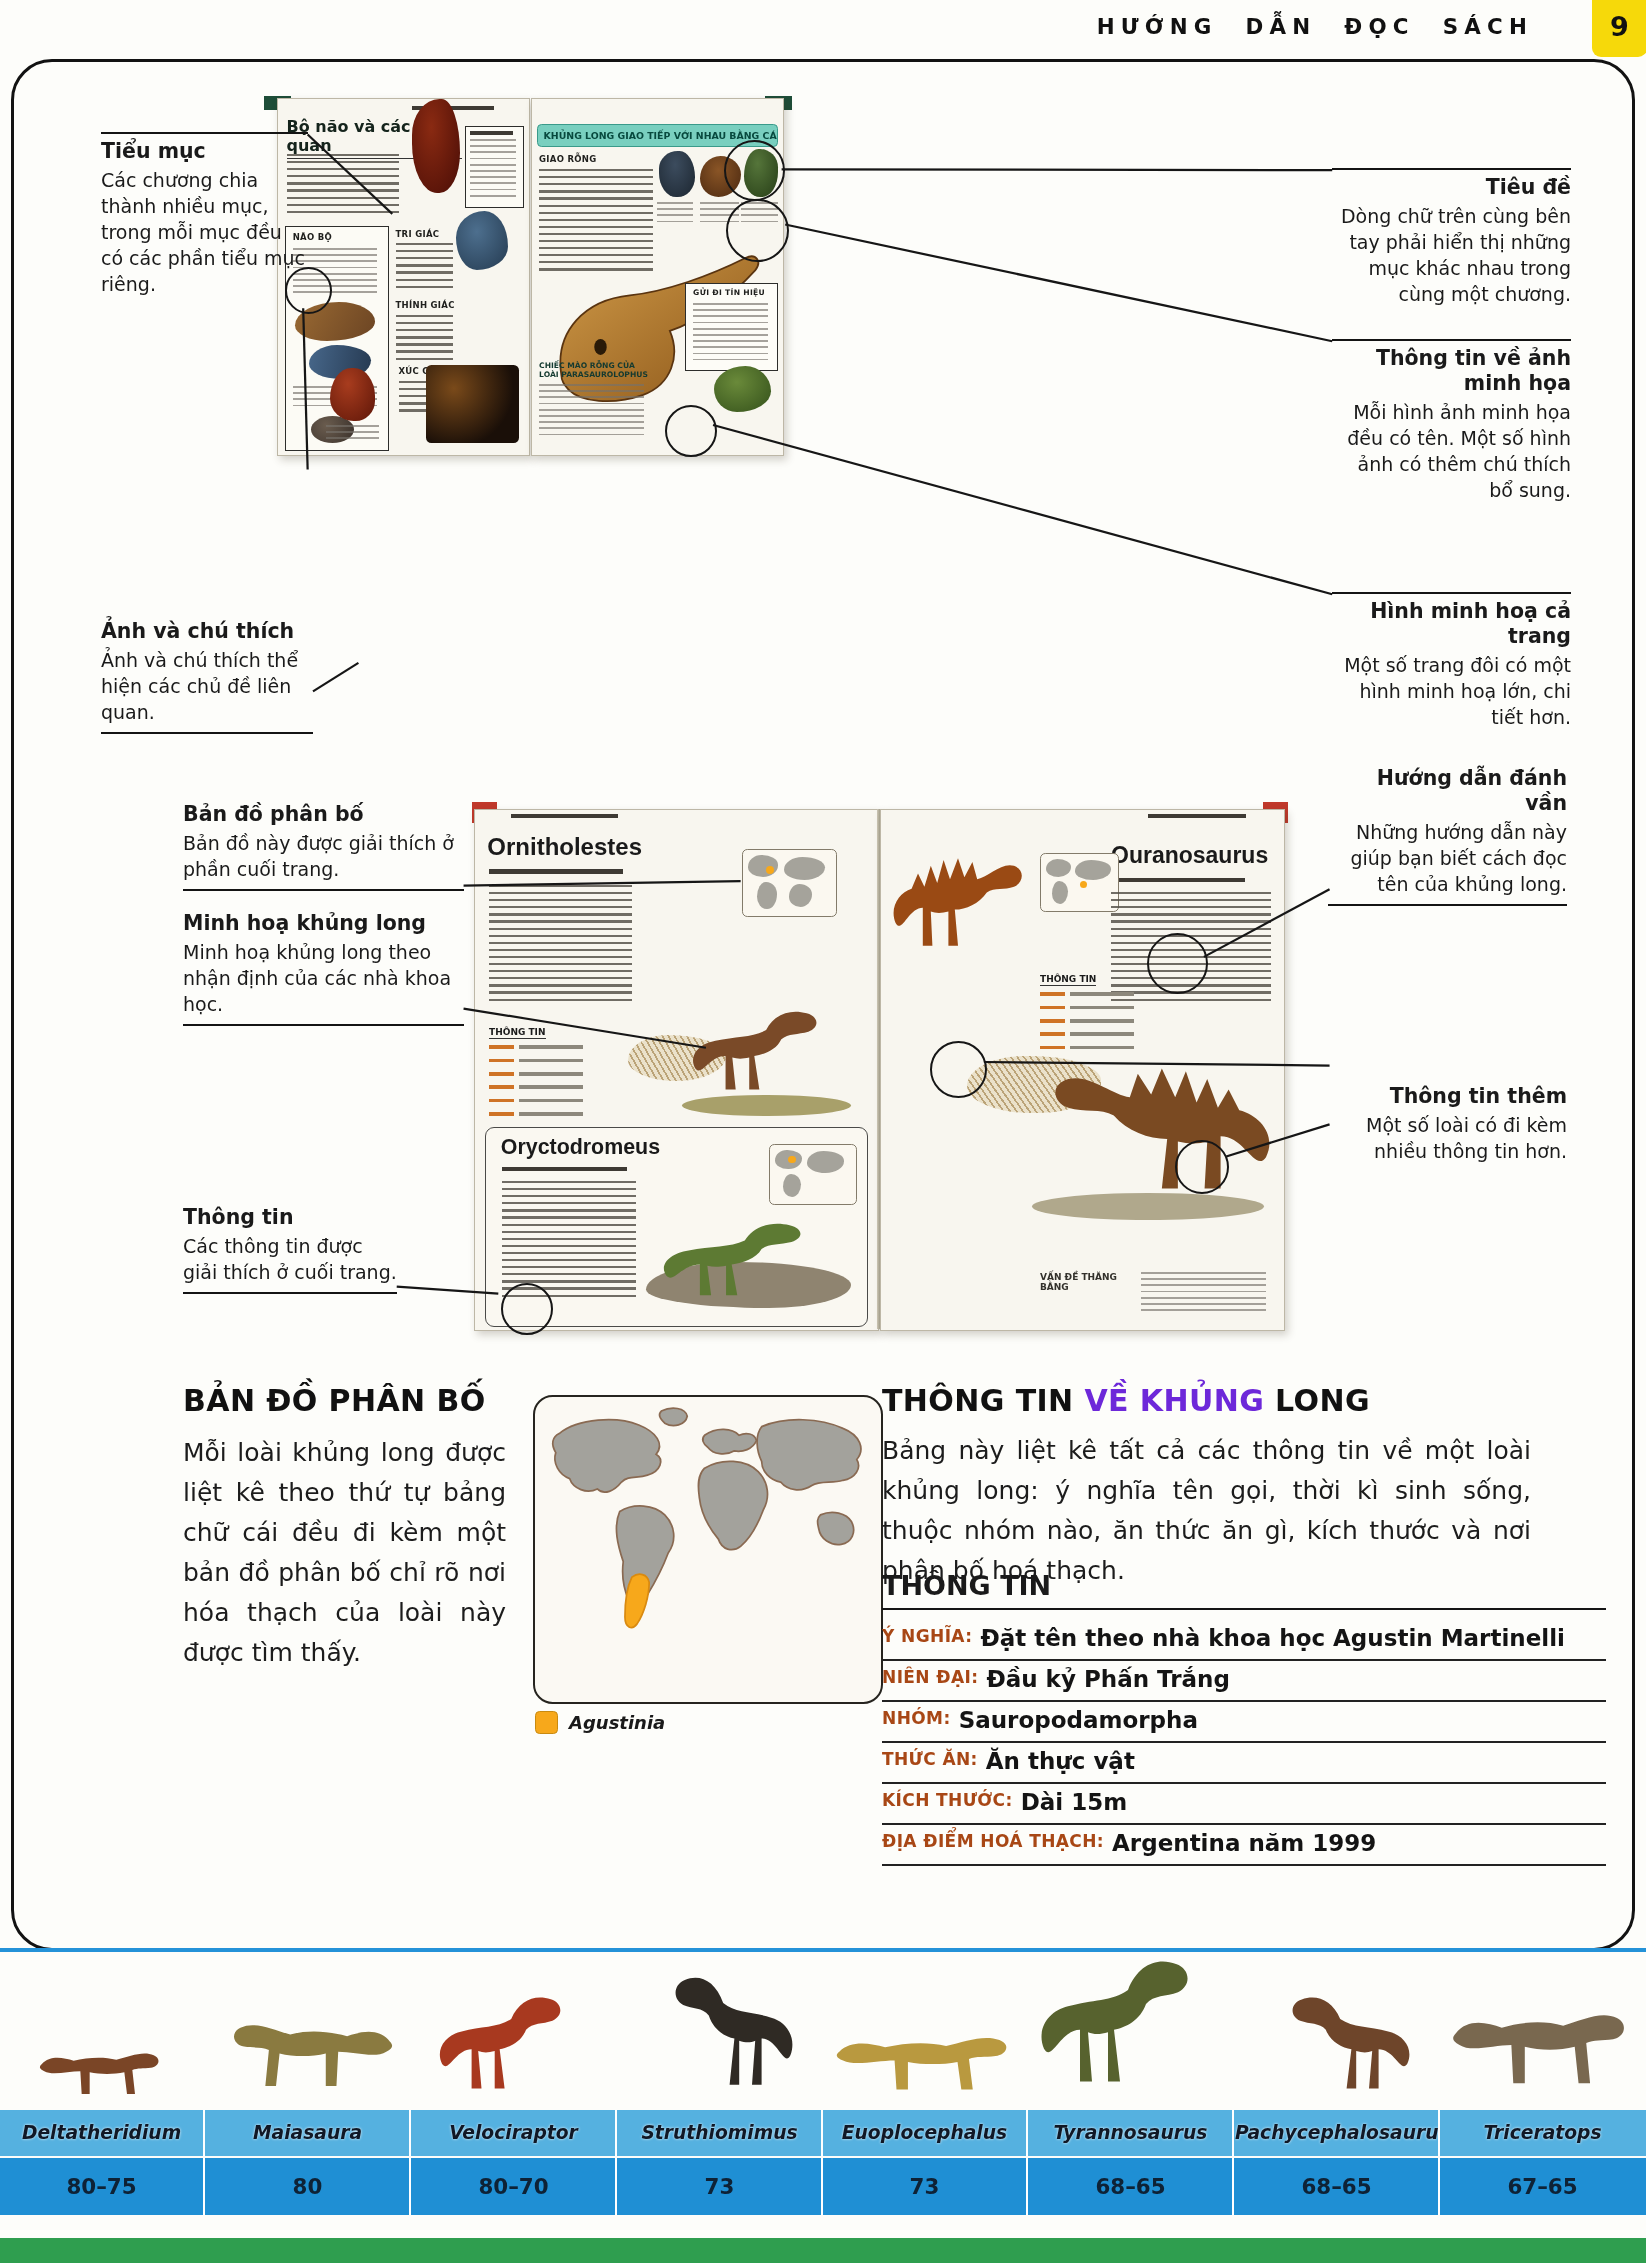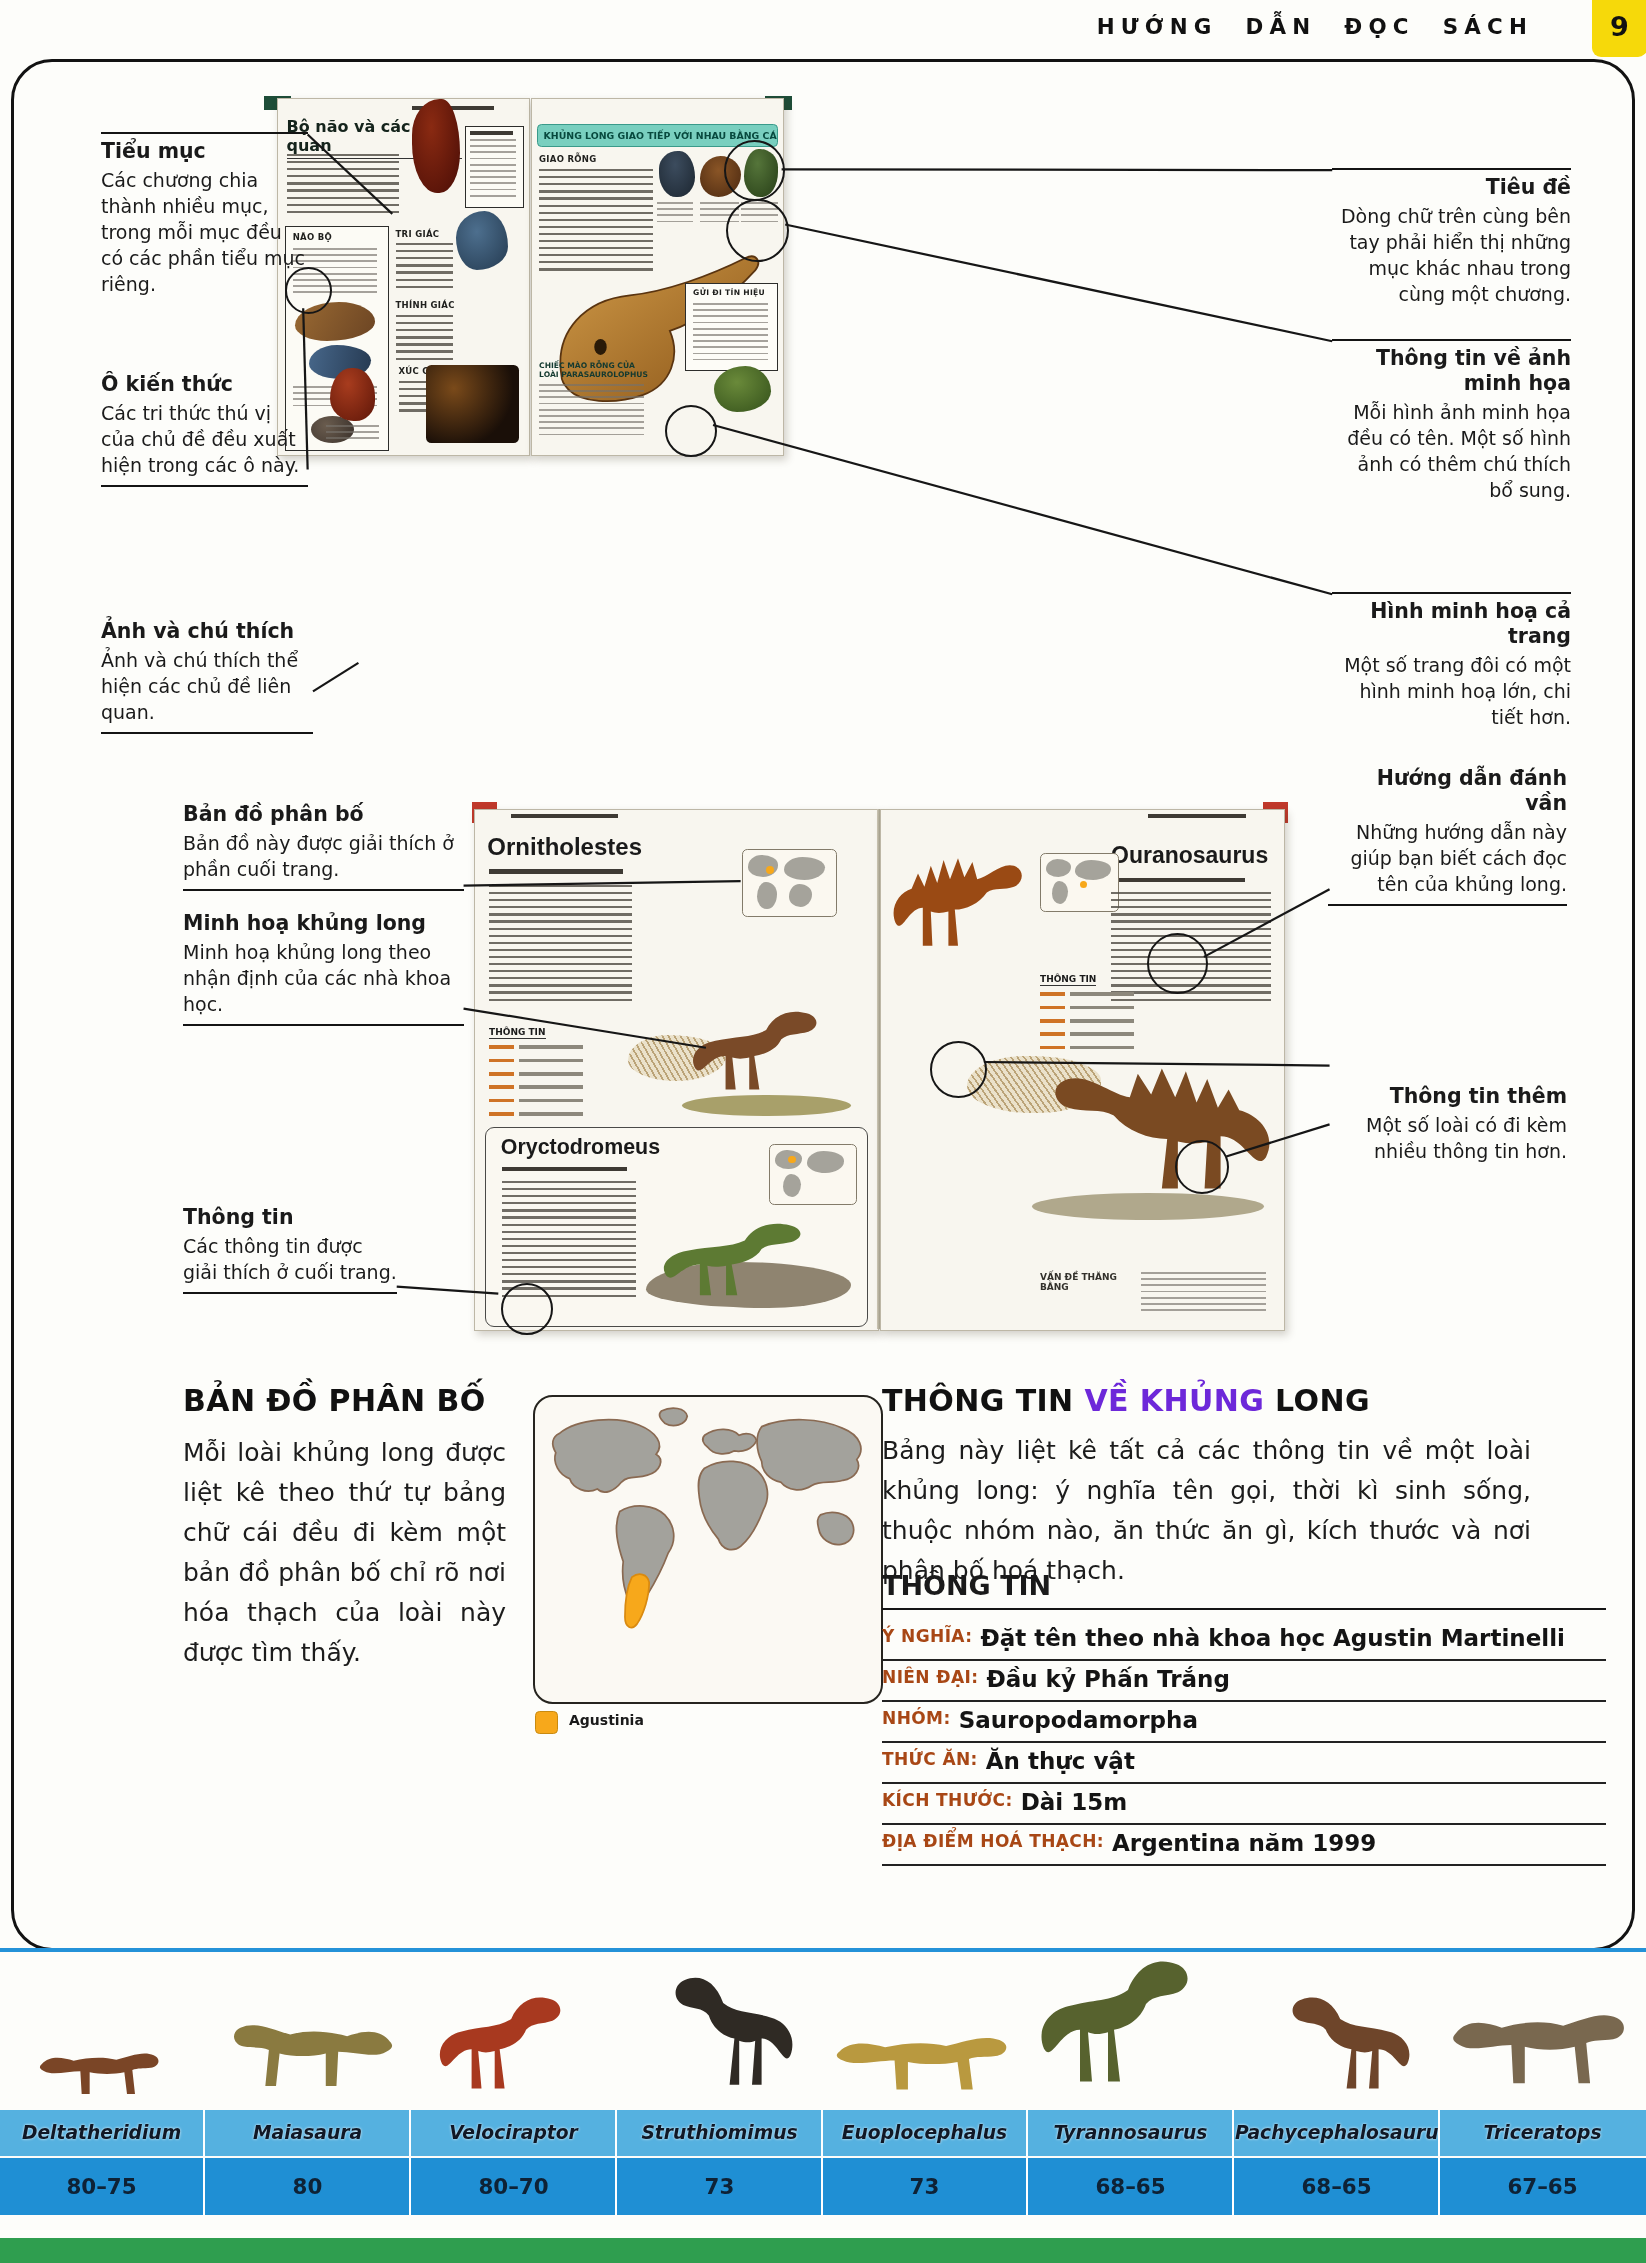--- a/index.html
+++ b/index.html
@@ -49,21 +49,21 @@
             border-bottom:2.7px solid #151515;padding-bottom:7.1px;z-index:2}
   .tbl-row{position:absolute;left:882px;width:724px;height:39px;border-bottom:2.2px solid #222;
            display:flex;align-items:center;gap:8px;padding-bottom:1.8px;z-index:2}
   .tbl-row .lb{font-size:17px;font-weight:bold;color:#a84715;letter-spacing:0.4px;padding-bottom:2.7px;white-space:nowrap}
   .tbl-row .vl{font-size:23px;font-weight:bold;color:#141414;white-space:nowrap}
   
   #worldmap{position:absolute;left:533px;top:1395px;width:346px;height:305px;background:#fbf9f3;
             border:2.7px solid #26241f;border-radius:19.6px;overflow:hidden;z-index:2}
   #legend-swatch{position:absolute;left:535px;top:1711px;width:20.5px;height:20.5px;background:#f7a81b;
                  border:1.8px solid #c98a10;border-radius:4.5px;z-index:2}
-  #legend-label{position:absolute;left:569px;top:1712px;font-size:14px;font-weight:bold;z-index:2}
+  #legend-label{position:absolute;left:569px;top:1712px;font-size:18px;font-weight:bold;font-style:italic;z-index:2}
   
   #strip-topline{position:absolute;left:0;top:1948px;width:1647px;height:3.6px;background:#2492d8;z-index:2}
   #band-names{position:absolute;left:0;top:2110px;width:1647px;height:46px;background:#55b1e0;z-index:2}
   #band-years{position:absolute;left:0;top:2158px;width:1647px;height:57px;background:#1f8fd4;z-index:2}
   #band-footer{position:absolute;left:0;top:2238px;width:1647px;height:25px;background:#2f9e4f;z-index:2}
   .tl-name{position:absolute;top:2110px;height:46px;line-height:46px;width:203px;text-align:center;
            font-style:italic;font-weight:bold;font-size:18.7px;color:#101826;border-right:2.7px solid #fff;
            z-index:3;text-shadow:0 0 2.7px rgba(255,255,255,.95);overflow:hidden}
   .tl-years{position:absolute;top:2158px;height:57px;line-height:57px;width:203px;text-align:center;
             font-weight:bold;font-size:21.4px;color:#0e2236;border-right:2.7px solid #fff;z-index:3}
@@ -278,24 +278,20 @@
       <div class="circ" style="left:266px;top:123px;width:57px;height:57px"></div>
       <div class="circ" style="left:49px;top:231px;width:53px;height:53px"></div>
       <div class="circ" style="left:294px;top:330px;width:50px;height:50px"></div>
     </div>
   </div>
 
   <div class="co rule-t" style="left:101px;top:132px;width:207px">
     <h3>Tiểu mục</h3>
     <p>Các chương chia thành nhiều mục, trong mỗi mục đều có các phần tiểu mục riêng.</p>
   </div>
-  <div class="co rule-b" style="left:101px;top:372px;width:207px">
-    <h3>Ô kiến thức</h3>
-    <p>Các tri thức thú vị của chủ đề đều xuất hiện trong các ô này.</p>
-  </div>
   <div class="co rule-b" style="left:101px;top:619px;width:212px">
     <h3>Ảnh và chú thích</h3>
     <p>Ảnh và chú thích thể hiện các chủ đề liên quan.</p>
   </div>
 
   <div class="co r rule-t" style="left:1332px;top:168px;width:239px">
     <h3>Tiêu đề</h3>
     <p>Dòng chữ trên cùng bên tay phải hiển thị những mục khác nhau trong cùng một chương.</p>
   </div>
   <div class="co r rule-t" style="left:1332px;top:339px;width:239px">

